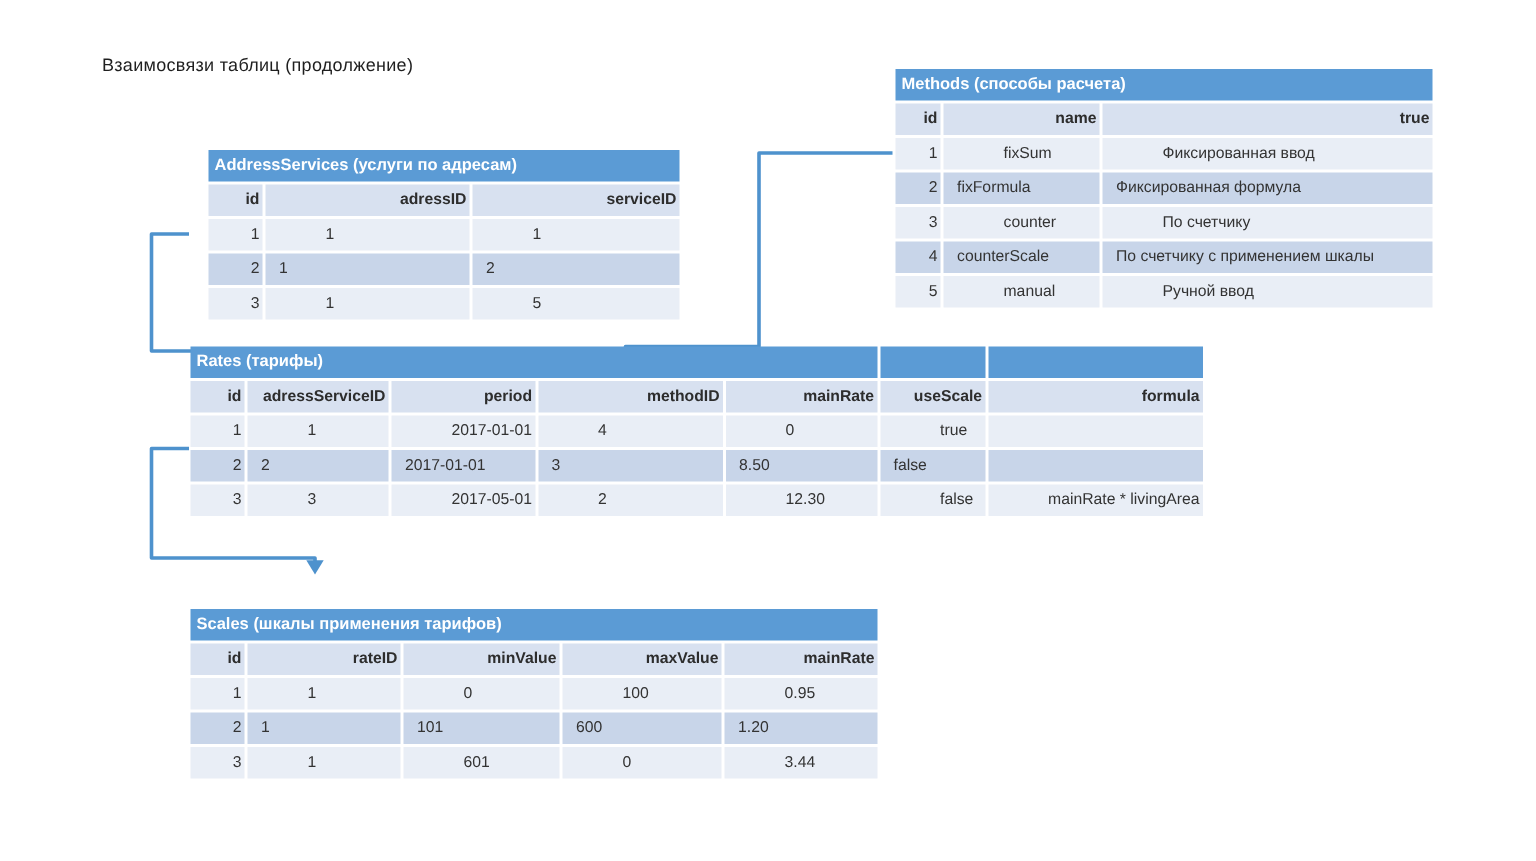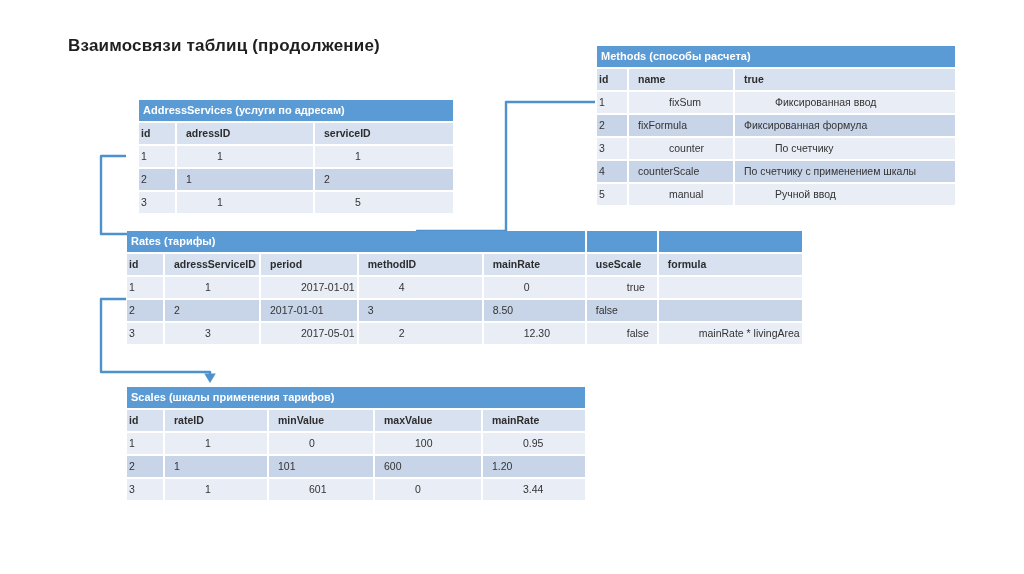--- a/index.html
+++ b/index.html
@@ -2,37 +2,37 @@
 <html><head>
 <meta charset="utf-8">
 <style>
   html,body{margin:0;padding:0;background:#ffffff;}
   .slide{
     position:relative;width:1024px;height:574px;background:#ffffff;overflow:hidden;
     font-family:"Liberation Sans",sans-serif;
   }
   .slide-title{
     position:absolute;left:68px;top:36px;
-    font-size:17px;font-weight:700;color:#1f1f1f;letter-spacing:.2px;
+    font-size:12px;font-weight:400;color:#1f1f1f;letter-spacing:.2px;
   }
   svg.connectors{position:absolute;left:0;top:0;pointer-events:none;}
   table.dtable{
     position:absolute;border-collapse:separate;border-spacing:2px;table-layout:fixed;
     background:transparent;
   }
   .dtable td{
     height:21px;line-height:21px;font-size:10.5px;color:#333333;
     padding:0 2px 0 9px;vertical-align:middle;white-space:nowrap;overflow:hidden;
   }
-  .dtable td.center{text-align:left;padding:0 2px;}
+  .dtable td.center{text-align:right;padding:0 2px;}
   .row-title td{
     background:#5b9bd5;color:#ffffff;font-weight:bold;font-size:11px;
     padding-left:4px;
   }
-  .row-head td{background:#d8e1f0;font-weight:bold;color:#2d2d2d;}
+  .row-head td{background:#d8e1f0;font-weight:bold;color:#2d2d2d;text-align:right;}
   .row-light td{background:#e9eef6;padding-left:40px;}
   .row-dark td{background:#c8d5e9;}
 </style>
 </head>
 <body>
 
 <div class="slide">
 
   <div class="slide-title">Взаимосвязи таблиц (продолжение)</div>
 
@@ -175,21 +175,21 @@
       <td>3</td>
       <td>2017-05-01</td>
       <td>2</td>
       <td>12.30</td>
       <td>false</td>
       <td>mainRate * livingArea</td>
     </tr>
   </tbody>
     </table>
 
-  <table class="dtable" style="left:125px;top:385px;">
+  <table class="dtable" style="left:125px;top:404px;">
     <colgroup>
       <col style="width:36px">
         <col style="width:102px">
         <col style="width:104px">
       <col style="width:106px">
         <col style="width:102px">
     </colgroup>
     <tbody>
         <tr class="row-title">
       <td colspan="5">Scales (шкалы применения тарифов)</td>

